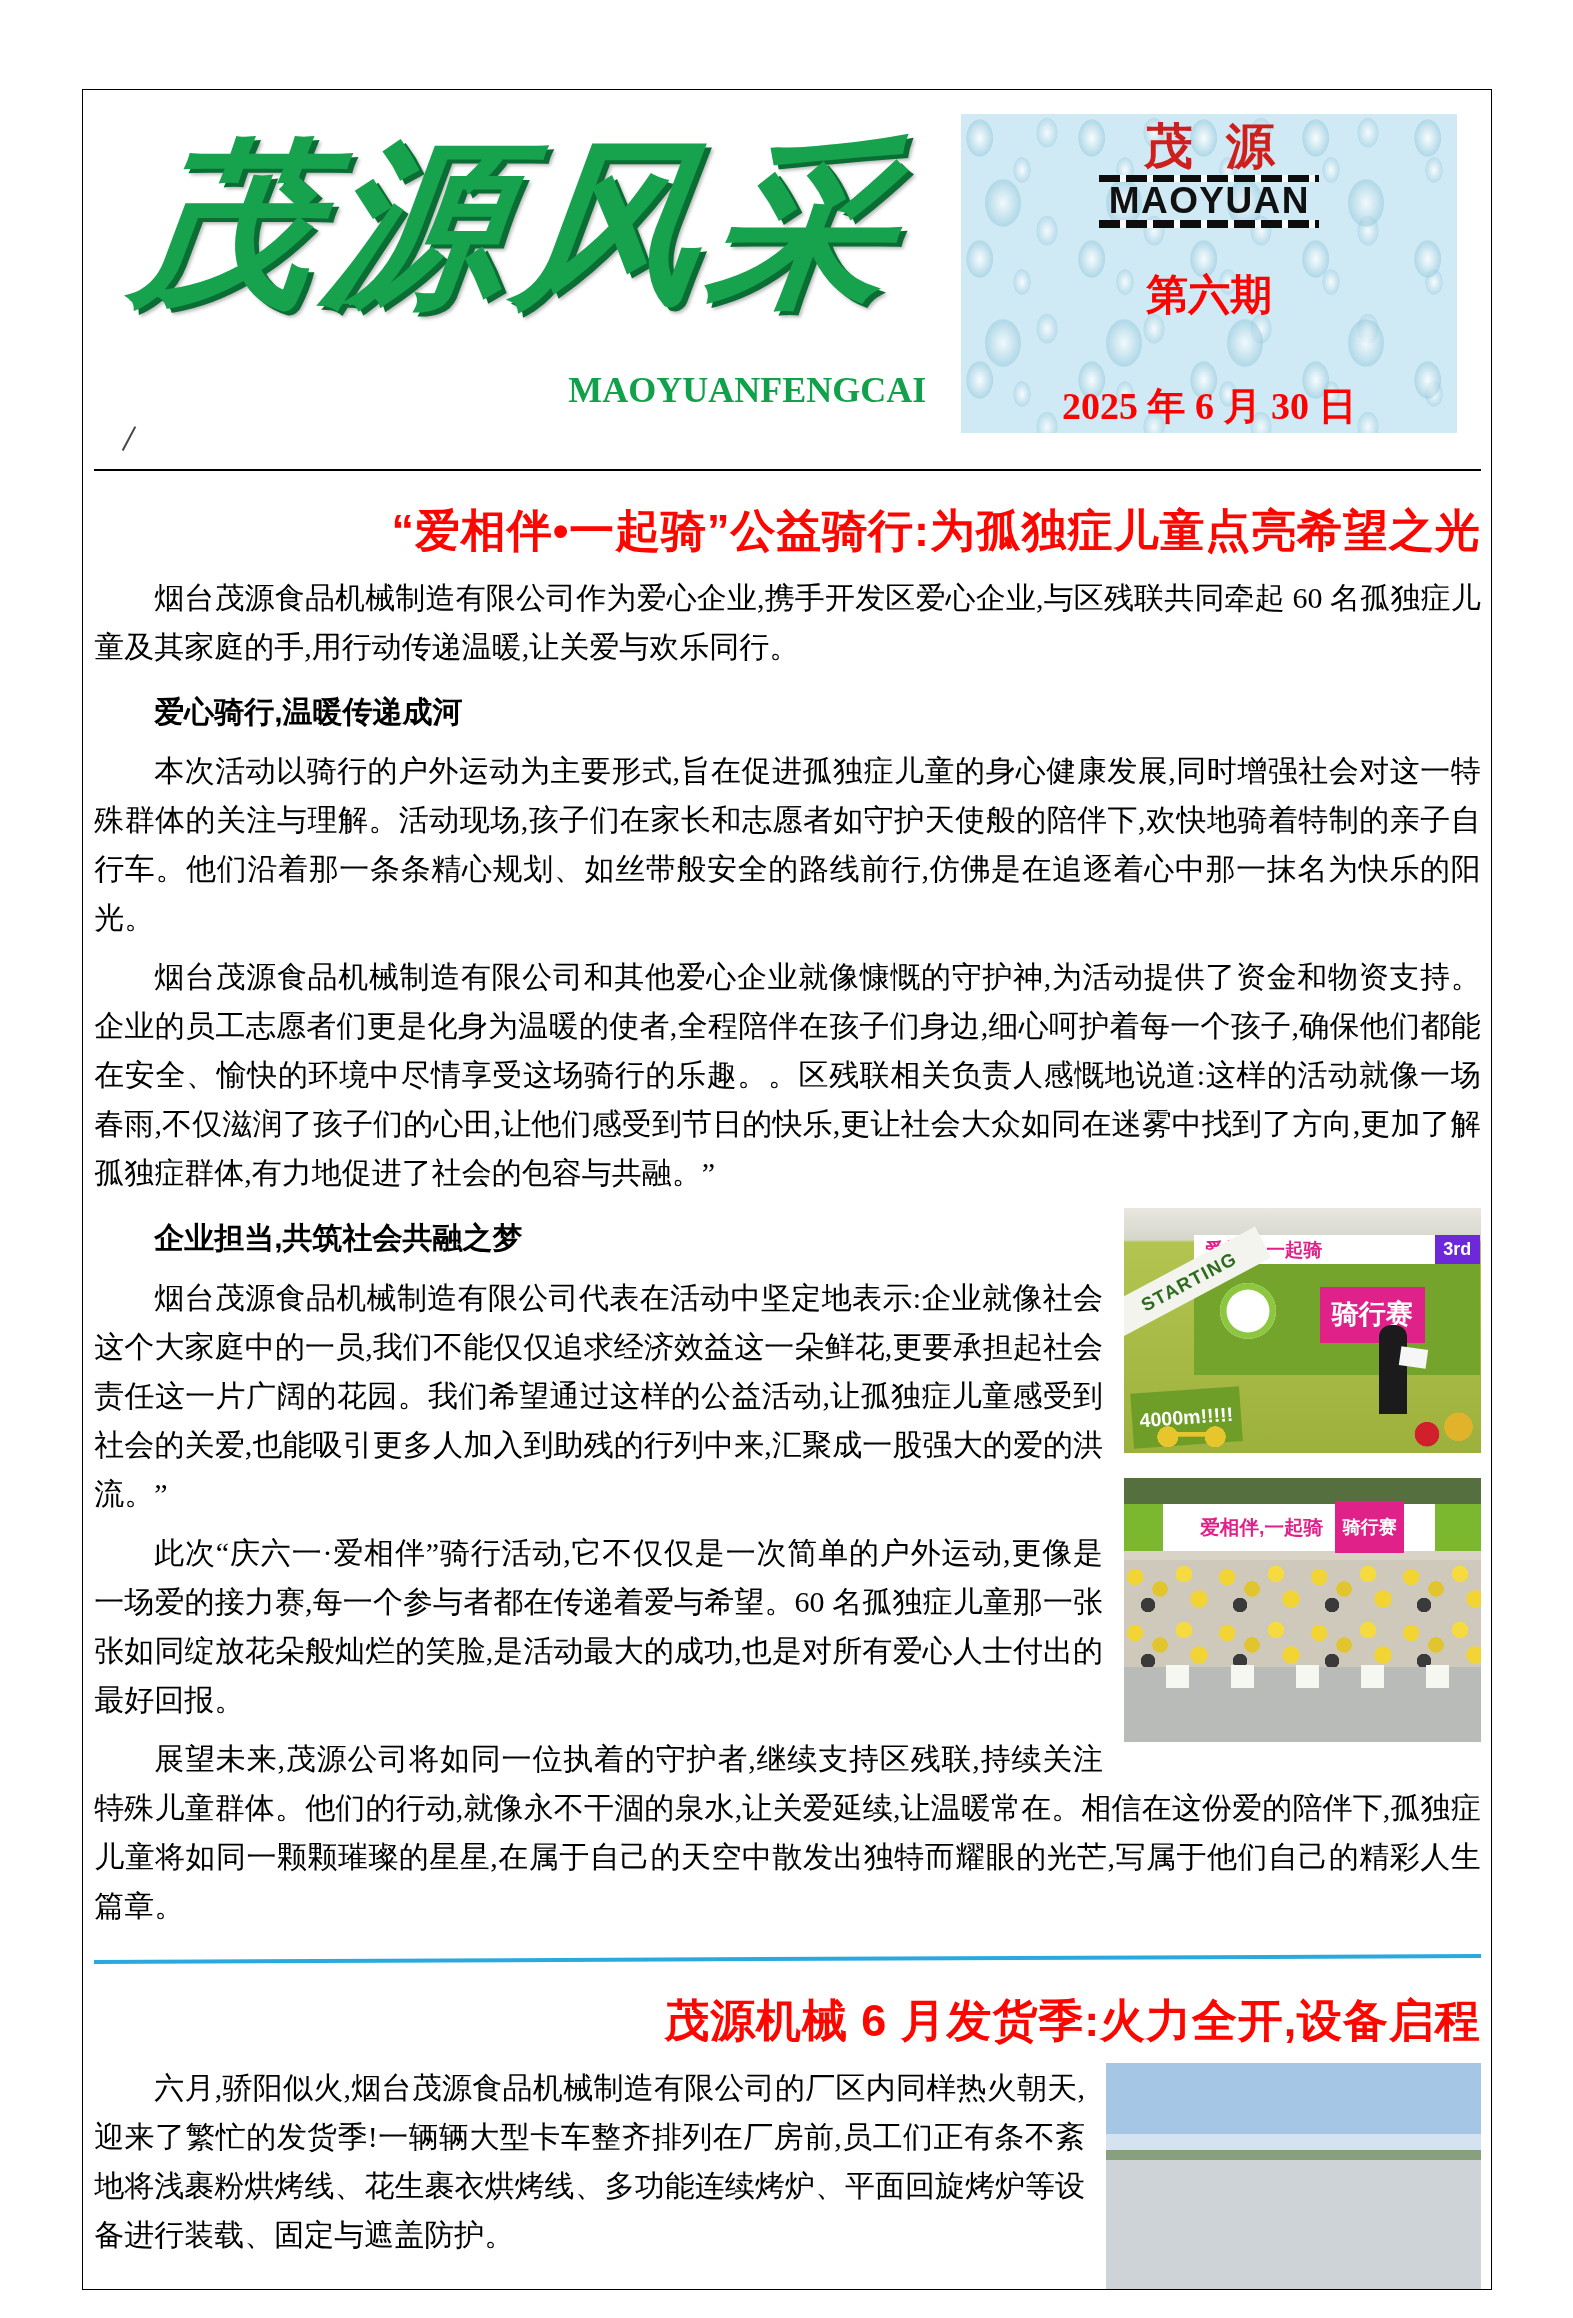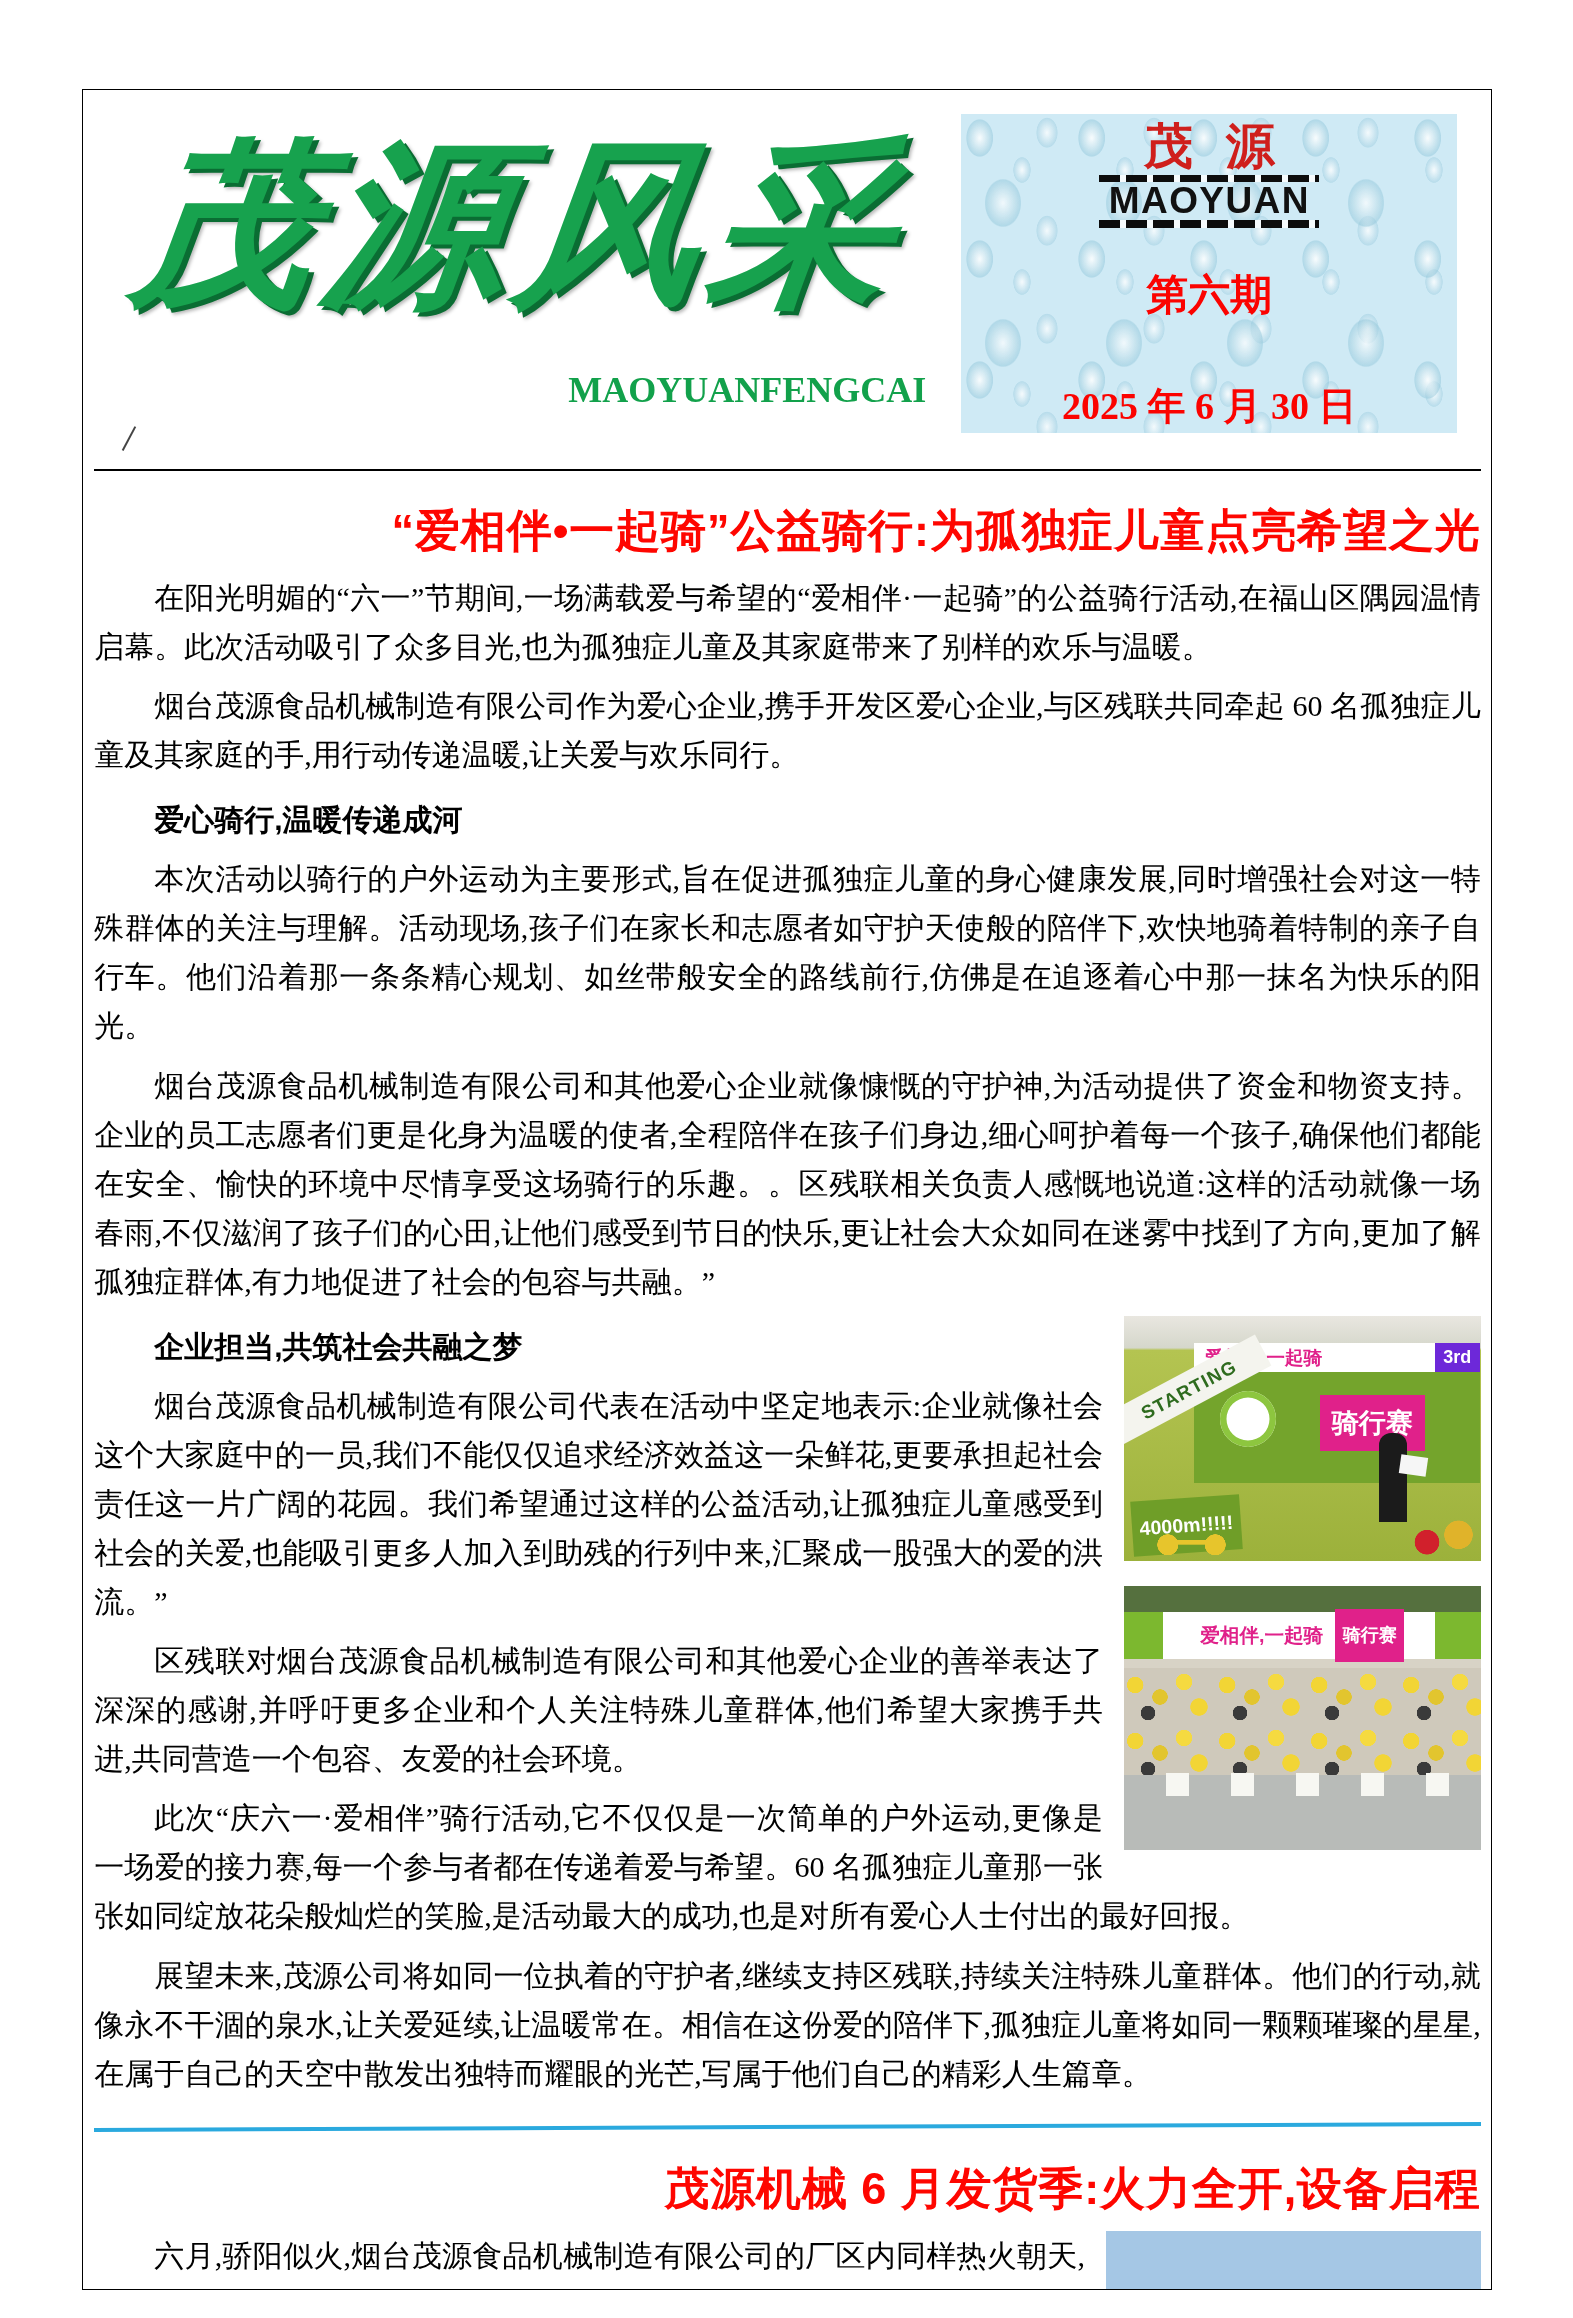--- a/index.html
+++ b/index.html
@@ -130,21 +130,20 @@
         <div class="issue-date">2025 年 6 月 30 日</div>
       </div>
     </div>
     <div class="stray-mark"></div>
     <div class="masthead-rule"></div>
 
     <div>
       <h1 class="article-title">“爱相伴•一起骑”公益骑行:为孤独症儿童点亮希望之光</h1>
 
       <div class="article-body clearfix">
-        <p>在阳光明媚的“六一”节期间,一场满载爱与希望的“爱相伴·一起骑”的公益骑行活动,在福山区隅园温情启幕。此次活动吸引了众多目光,也为孤独症儿童及其家庭带来了别样的欢乐与温暖。</p>
         <p>烟台茂源食品机械制造有限公司作为爱心企业,携手开发区爱心企业,与区残联共同牵起 60 名孤独症儿童及其家庭的手,用行动传递温暖,让关爱与欢乐同行。</p>
 
         <h3 class="subhead">爱心骑行,温暖传递成河</h3>
         <p>本次活动以骑行的户外运动为主要形式,旨在促进孤独症儿童的身心健康发展,同时增强社会对这一特殊群体的关注与理解。活动现场,孩子们在家长和志愿者如守护天使般的陪伴下,欢快地骑着特制的亲子自行车。他们沿着那一条条精心规划、如丝带般安全的路线前行,仿佛是在追逐着心中那一抹名为快乐的阳光。</p>
         <p>烟台茂源食品机械制造有限公司和其他爱心企业就像慷慨的守护神,为活动提供了资金和物资支持。企业的员工志愿者们更是化身为温暖的使者,全程陪伴在孩子们身边,细心呵护着每一个孩子,确保他们都能在安全、愉快的环境中尽情享受这场骑行的乐趣。。区残联相关负责人感慨地说道:这样的活动就像一场春雨,不仅滋润了孩子们的心田,让他们感受到节日的快乐,更让社会大众如同在迷雾中找到了方向,更加了解孤独症群体,有力地促进了社会的包容与共融。”</p>
 
         <aside class="photo-stack">
 
           <div class="photo a1-p1">
             <div class="p1-backdrop"></div>
@@ -167,21 +166,20 @@
               <span class="p2-banner-text">爱相伴,一起骑</span>
               <span class="p2-race">骑行赛</span>
             </div>
             <div class="p2-crowd"></div>
             <div class="p2-papers"></div>
           </div>
         </aside>
 
         <h3 class="subhead">企业担当,共筑社会共融之梦</h3>
         <p>烟台茂源食品机械制造有限公司代表在活动中坚定地表示:企业就像社会这个大家庭中的一员,我们不能仅仅追求经济效益这一朵鲜花,更要承担起社会责任这一片广阔的花园。我们希望通过这样的公益活动,让孤独症儿童感受到社会的关爱,也能吸引更多人加入到助残的行列中来,汇聚成一股强大的爱的洪流。”</p>
-        <p>区残联对烟台茂源食品机械制造有限公司和其他爱心企业的善举表达了深深的感谢,并呼吁更多企业和个人关注特殊儿童群体,他们希望大家携手共进,共同营造一个包容、友爱的社会环境。</p>
         <p>此次“庆六一·爱相伴”骑行活动,它不仅仅是一次简单的户外运动,更像是一场爱的接力赛,每一个参与者都在传递着爱与希望。60 名孤独症儿童那一张张如同绽放花朵般灿烂的笑脸,是活动最大的成功,也是对所有爱心人士付出的最好回报。</p>
         <p>展望未来,茂源公司将如同一位执着的守护者,继续支持区残联,持续关注特殊儿童群体。他们的行动,就像永不干涸的泉水,让关爱延续,让温暖常在。相信在这份爱的陪伴下,孤独症儿童将如同一颗颗璀璨的星星,在属于自己的天空中散发出独特而耀眼的光芒,写属于他们自己的精彩人生篇章。</p>
       </div>
     </div>
 
     <div class="section-divider"></div>
 
     <div>
       <h1 class="article-title">茂源机械 6 月发货季:火力全开,设备启程</h1>
 

